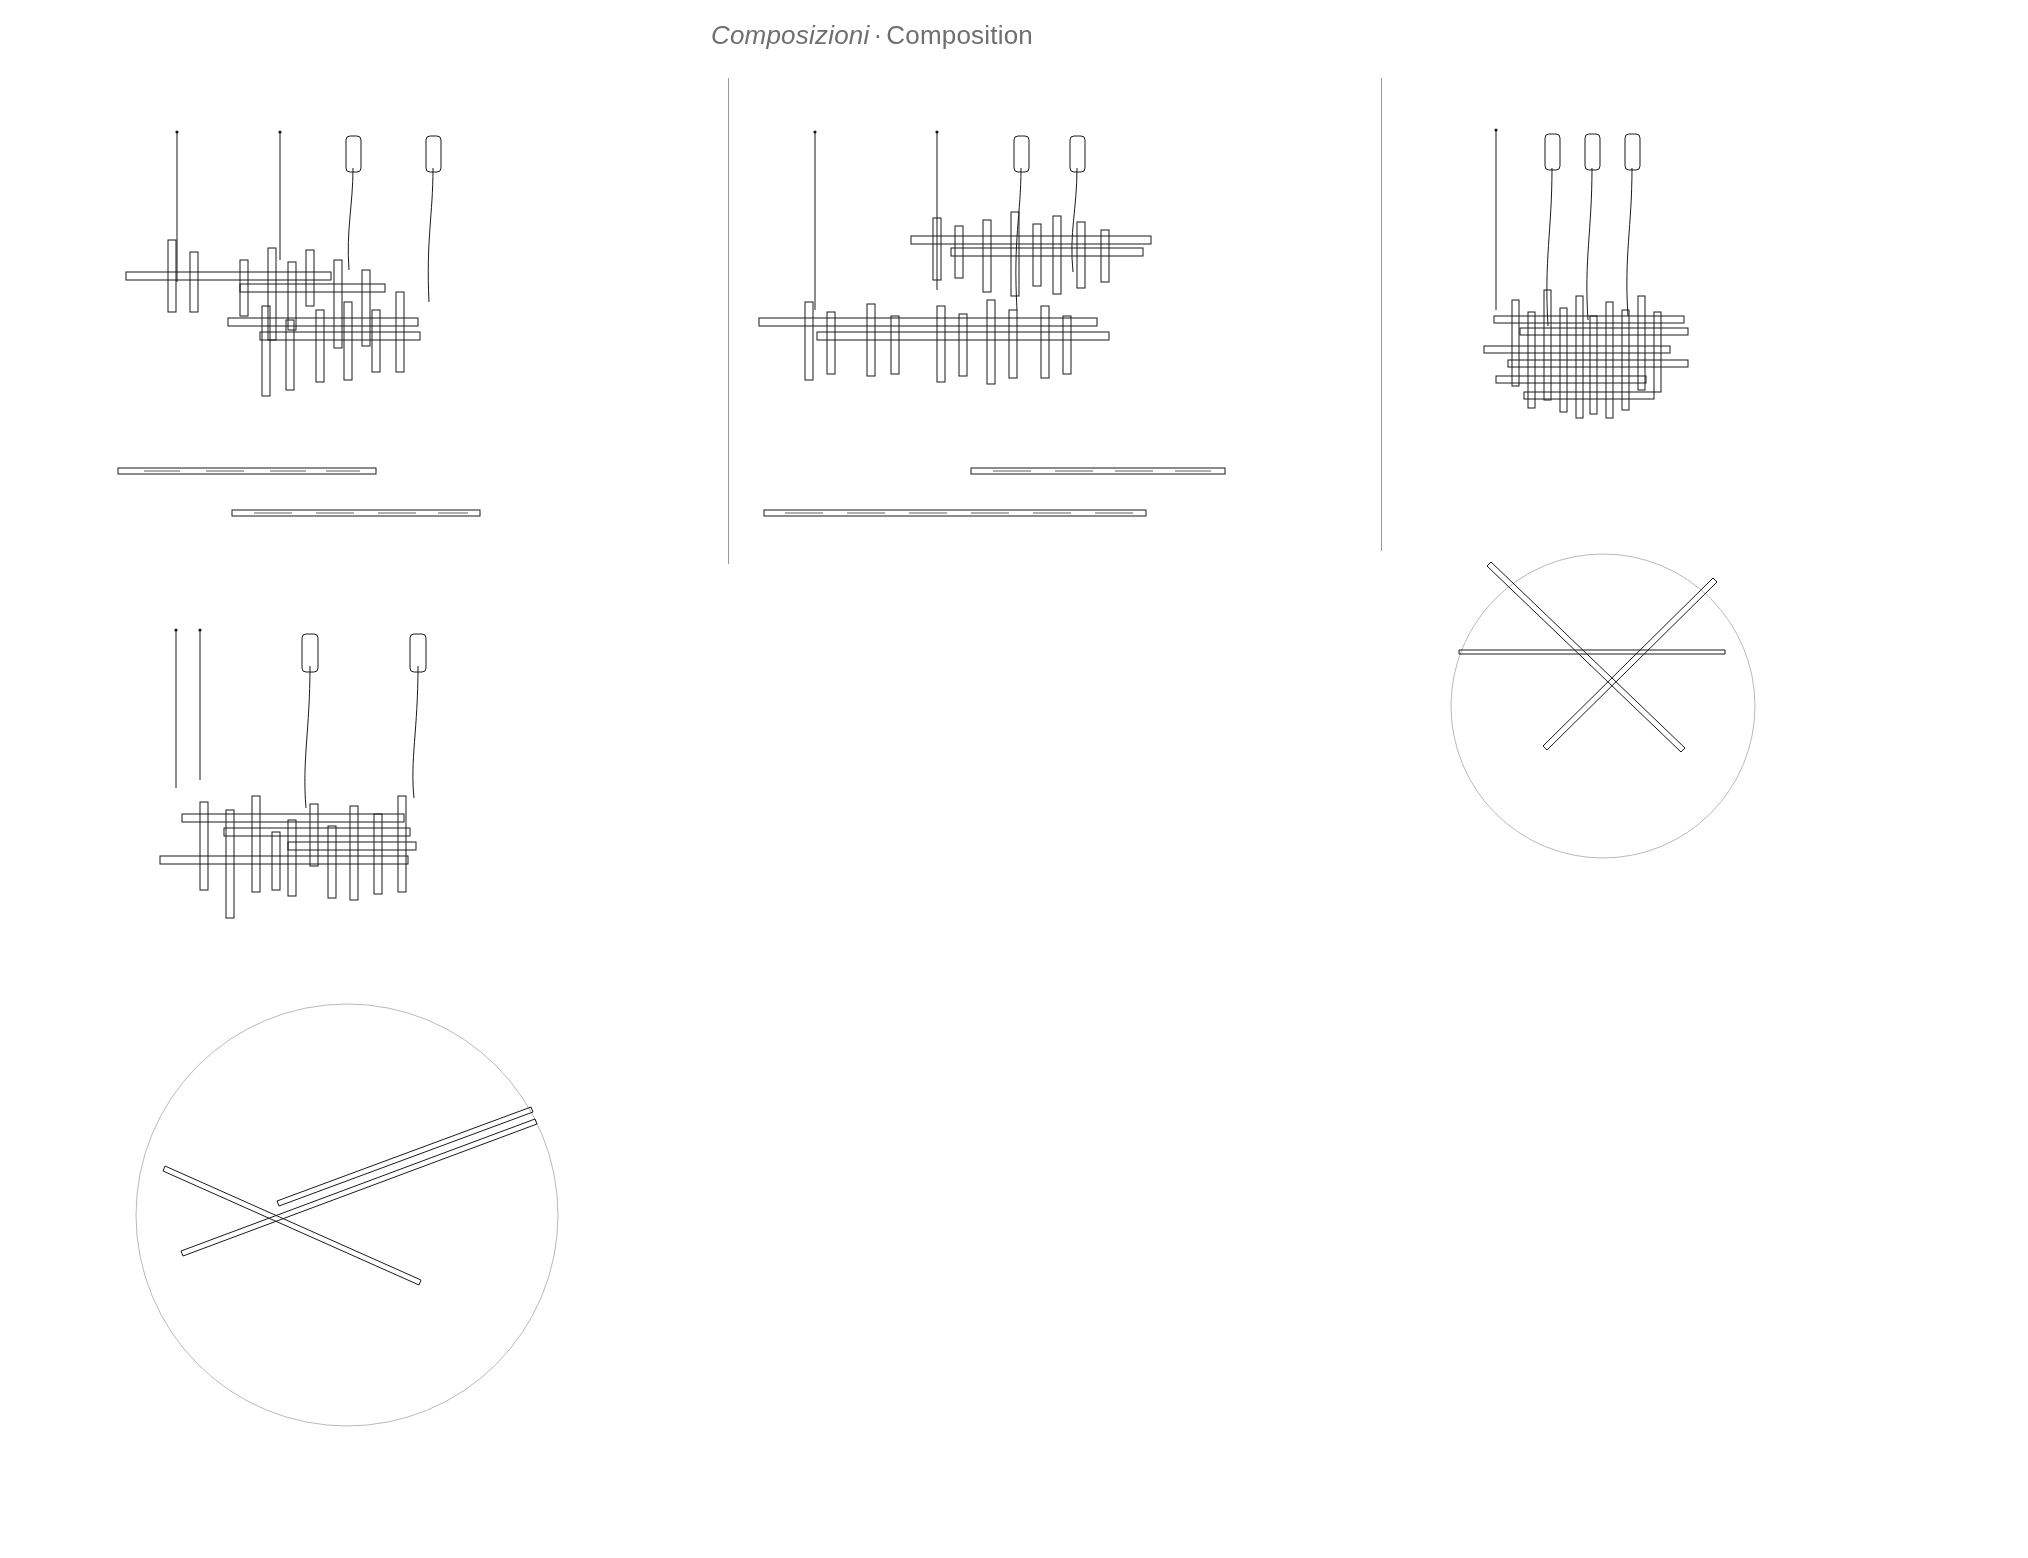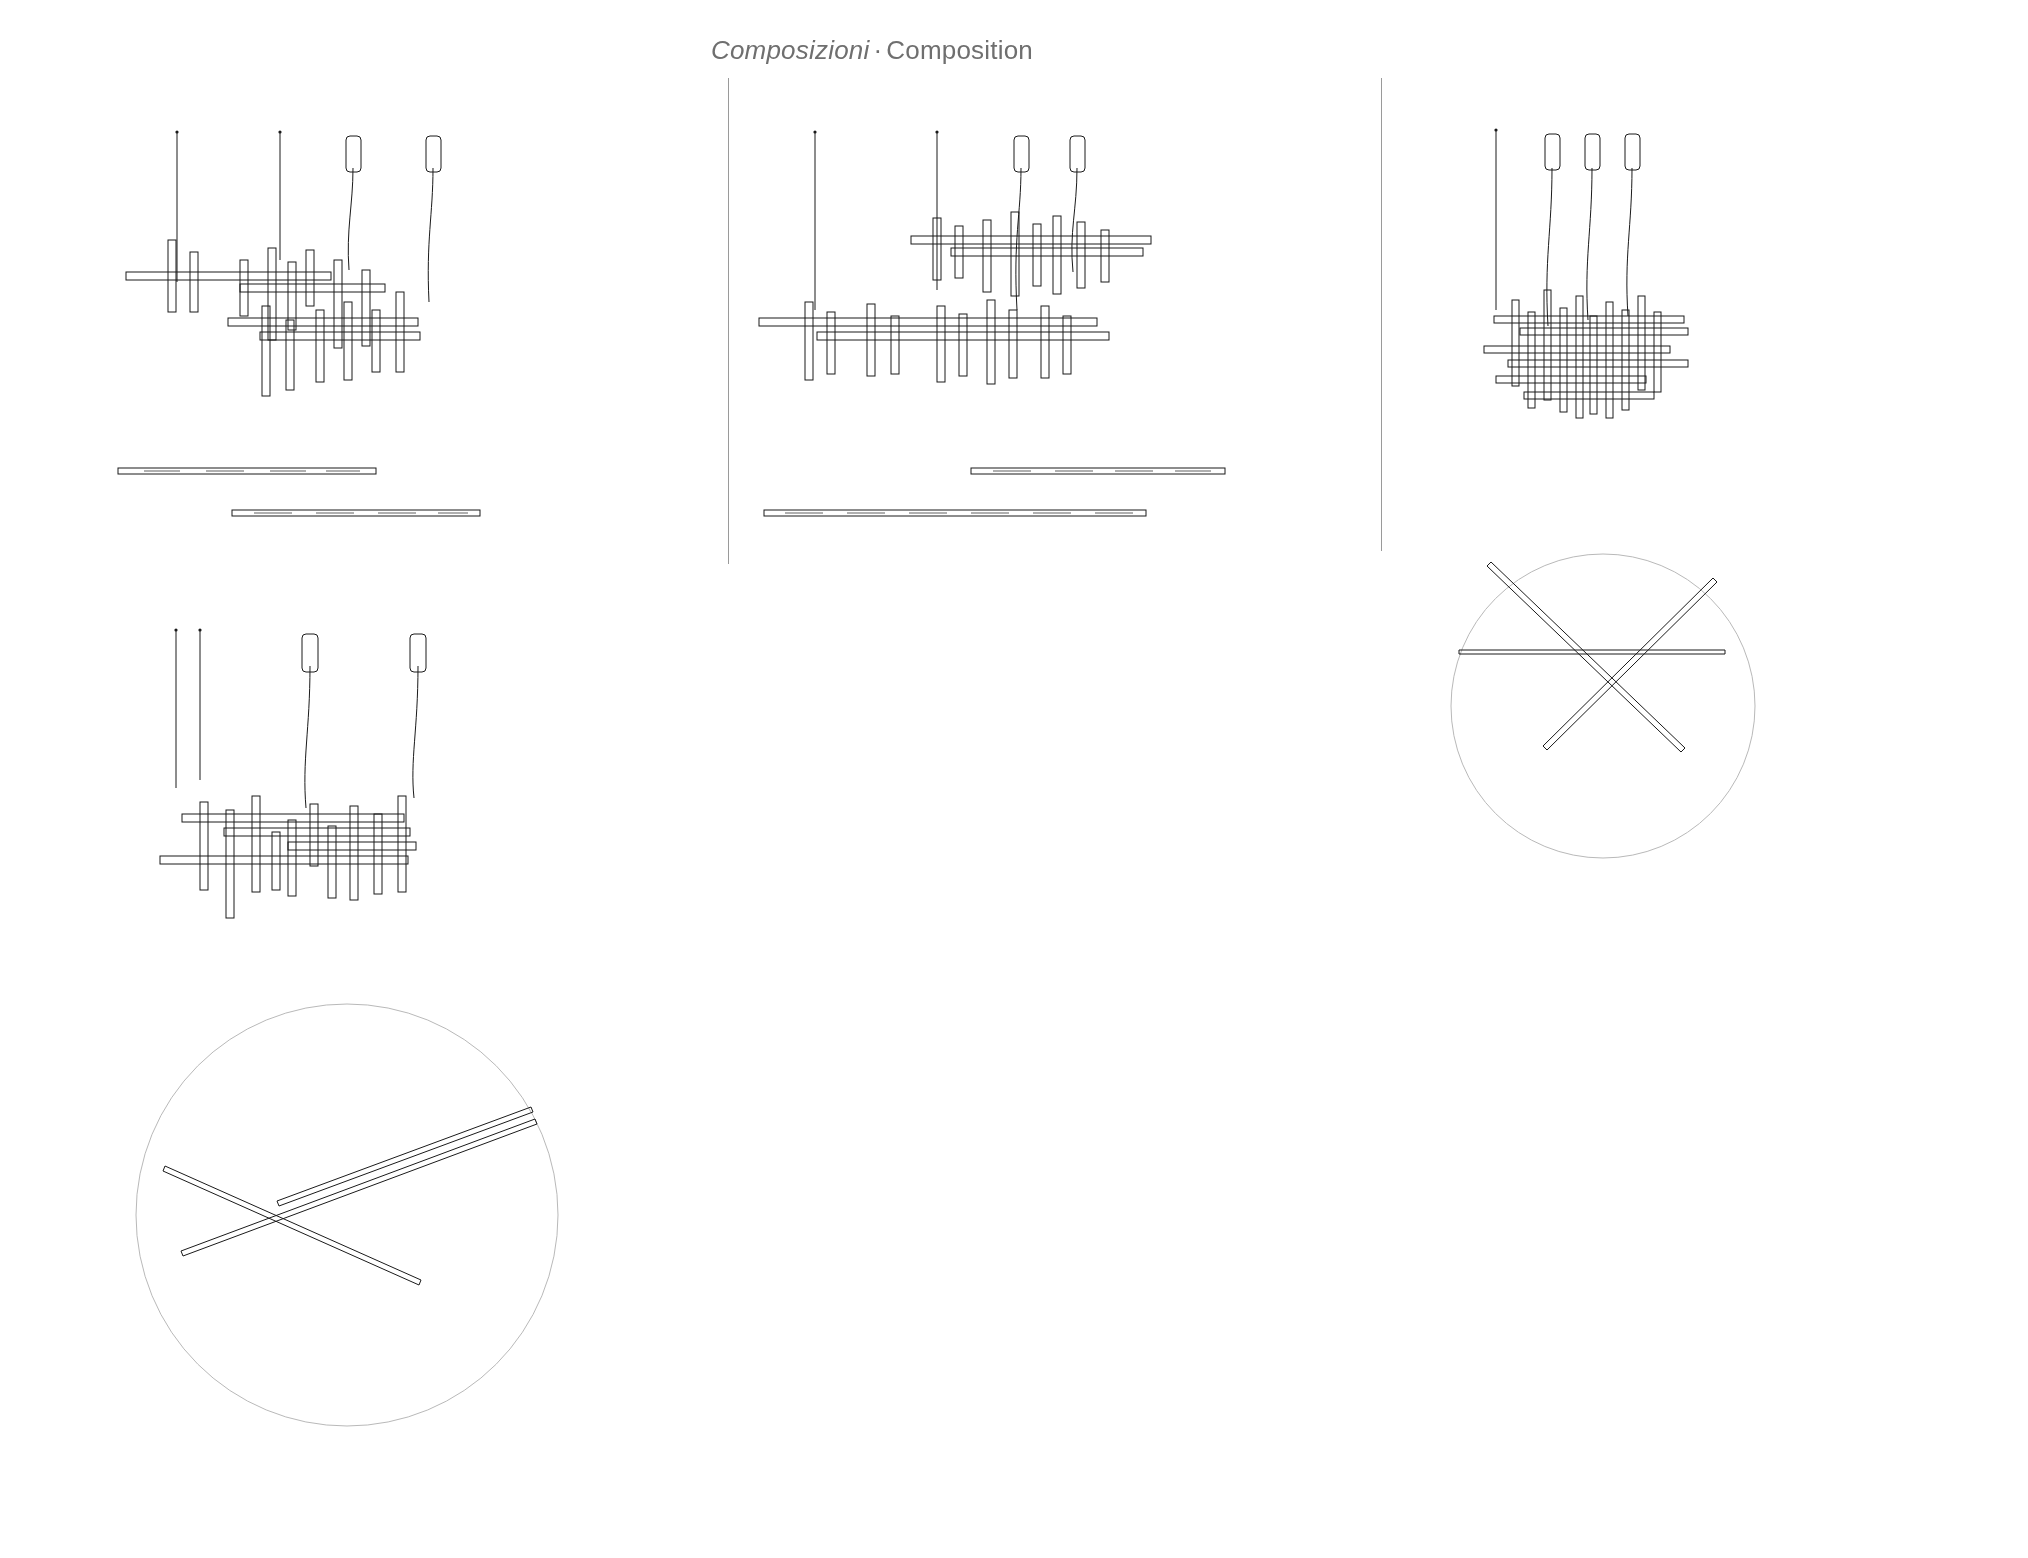--- a/index.html
+++ b/index.html
@@ -12,21 +12,21 @@
     height: 1558px;
     position: relative;
     font-family: "Liberation Sans", sans-serif;
     overflow: hidden;
   }
 
   
   #page-title {
     position: absolute;
     left: 0;
-    top: 35px;
+    top: 20px;
     width: 1744px;
     text-align: center;
     font-size: 26px;
     color: #6f6f6f;
     letter-spacing: 0.2px;
     white-space: nowrap;
   }
   #page-title .it {
     font-style: italic;
   }

